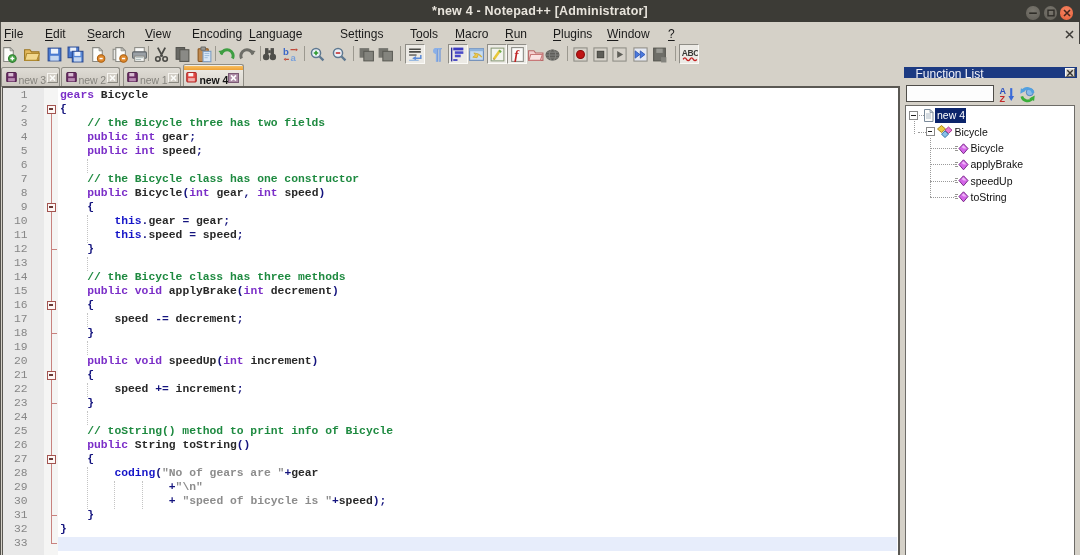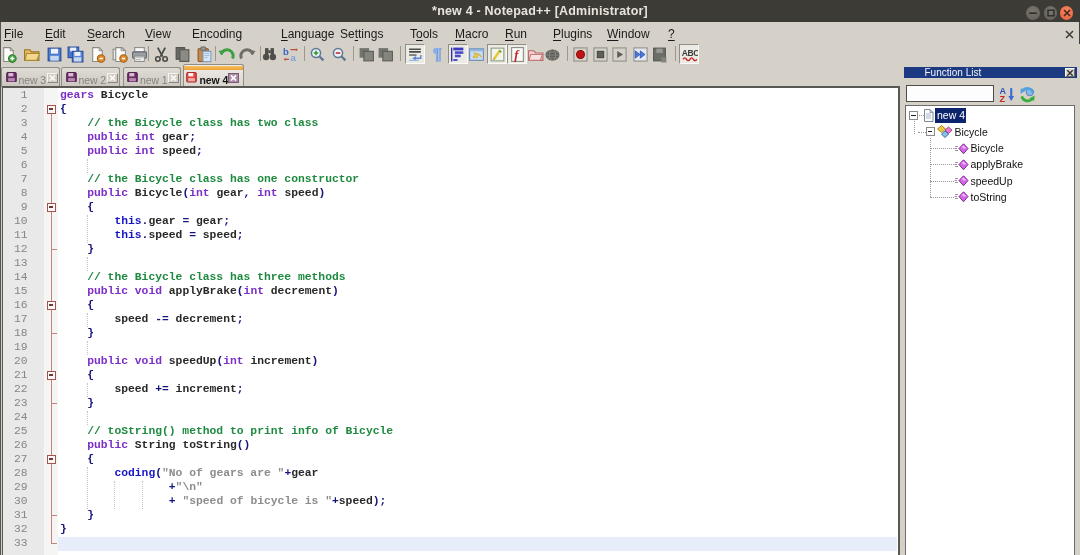--- a/index.html
+++ b/index.html
@@ -38,21 +38,21 @@
 .k{color:#7B2EC8}.b{color:#1414C8}.c{color:#1E8A40;font-weight:bold}
 .s{color:#8C8C8C}.p{color:#14147E}
 .fbox{position:absolute;width:9px;height:9px;background:#FDF7F5;
  border:1.4px solid #A35450;z-index:3}
 .fbox i{position:absolute;left:1px;top:2.3px;width:4.2px;height:1.4px;background:#6A3A36}
 .fline{position:absolute;width:1.5px;background:#C8827E;z-index:2}
 .ftick{position:absolute;height:1.5px;background:#C8827E;z-index:2}
 .ig{position:absolute;width:0;border-left:1px dotted #C4C4C4;z-index:1}
 #panel{position:absolute;left:899.5px;top:44px;width:180.5px;height:511px;background:#D5D1C8;}
 #ptitle{position:absolute;left:4px;top:22.5px;width:173px;height:11.5px;background:#1C3A82;}
-#ptitle span{position:absolute;left:21px;top:0.5px;color:#F2F2F8;font-size:10px;}
+#ptitle span{position:absolute;left:12px;top:0.5px;color:#F2F2F8;font-size:12px;}
 #pclose{position:absolute;left:165.5px;top:23.5px;width:9.5px;height:9.5px;background:#DAD6CE;
  border:1px solid;border-color:#FAF8F4 #68665F #68665F #FAF8F4;}
 #psearch{position:absolute;left:6.5px;top:40.5px;width:88px;height:17px;background:#FDFDFD;
  border:1.5px solid #4F4D49;}
 #ptree{position:absolute;left:5.5px;top:60.5px;width:170px;height:450.5px;background:#fff;
  border:1px solid #6E6C68;border-bottom:none;}
 .trow{position:absolute;font-size:10.5px;color:#101010;}
 .ebox{position:absolute;width:9px;height:9px;background:#fff;border:1px solid #8A8A8A;z-index:3}
 .ebox i{position:absolute;left:1.4px;top:2.9px;width:4.2px;height:1.2px;background:#202020}
 .dotv{position:absolute;width:0;border-left:1px dotted #9A9A9A}
@@ -74,21 +74,21 @@
     <rect x="4" y="4.2" width="6" height="5.6" fill="none" stroke="#2F2D28" stroke-width="1.4"></rect>
   </svg>
 <svg class="abs" style="left:1059.5px;top:6px" width="14" height="14" viewBox="0 0 14 14">
     <path d="M4 4l6 6M10 4l-6 6" stroke="#46261E" stroke-width="1.6"></path>
   </svg>
 <span class="mi" style="left:4px"><u>F</u>ile</span>
 <span class="mi" style="left:45px"><u>E</u>dit</span>
 <span class="mi" style="left:87px"><u>S</u>earch</span>
 <span class="mi" style="left:145px"><u>V</u>iew</span>
 <span class="mi" style="left:192px">E<u>n</u>coding</span>
-<span class="mi" style="left:281px"><u>L</u>anguage</span>
+<span class="mi" style="left:249px"><u>L</u>anguage</span>
 <span class="mi" style="left:340px">Se<u>t</u>tings</span>
 <span class="mi" style="left:410px">T<u>o</u>ols</span>
 <span class="mi" style="left:455px"><u>M</u>acro</span>
 <span class="mi" style="left:505px"><u>R</u>un</span>
 <span class="mi" style="left:553px"><u>P</u>lugins</span>
 <span class="mi" style="left:607px"><u>W</u>indow</span>
 <span class="mi" style="left:668px"><u>?</u></span>
 <svg id="menux" width="11" height="11" viewBox="0 0 11 11">
     <path d="M2 2l7 7M9 2l-7 7" stroke="#3E3C38" stroke-width="1.5"></path>
   </svg>
@@ -379,21 +379,21 @@
     </div>
 <div class="fbox" style="left:43.6px;top:283.0px">
       <i></i>
     </div>
 <div class="fbox" style="left:43.6px;top:367.0px">
       <i></i>
     </div>
 <div id="code">
       <pre><span class="k">gears</span> Bicycle
 <span class="p">{</span>
-    <span class="c">// the Bicycle class has two class</span>
+    <span class="c">// the Bicycle three has two fields</span>
     <span class="k">public</span> <span class="k">int</span> gear<span class="p">;</span>
     <span class="k">public</span> <span class="k">int</span> speed<span class="p">;</span>
 
     <span class="c">// the Bicycle class has one constructor</span>
     <span class="k">public</span> Bicycle<span class="p">(</span><span class="k">int</span> gear<span class="p">,</span> <span class="k">int</span> speed<span class="p">)</span>
     <span class="p">{</span>
         <span class="b">this</span><span class="p">.</span>gear <span class="p">=</span> gear<span class="p">;</span>
         <span class="b">this</span><span class="p">.</span>speed <span class="p">=</span> speed<span class="p">;</span>
     <span class="p">}</span>
 

